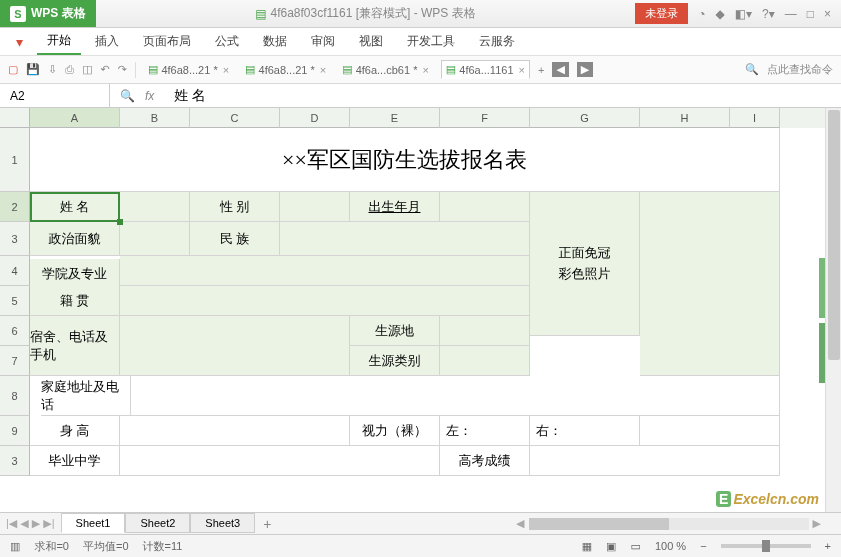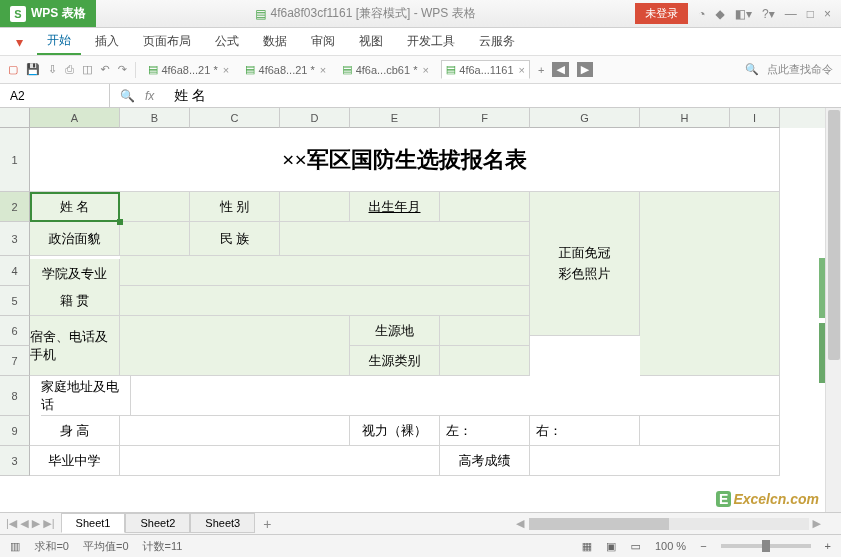--- a/index.html
+++ b/index.html
@@ -12,21 +12,21 @@
 .titlebar .doc { flex: 1; text-align: center; color: #888; display: flex; align-items: center; justify-content: center; gap: 4px; }
 .titlebar .doc .ficon { color: #47a447; }
 .titlebar .login { background: #d94d38; color: #fff; padding: 3px 10px; font-size: 11px; }
 .titlebar .sys { display: flex; gap: 10px; padding: 0 10px; color: #888; }
 .titlebar .sys span { cursor: pointer; }
 
 
 .menubar { height: 28px; display: flex; align-items: center; gap: 4px; padding: 0 6px; font-size: 12px; color: #444; border-bottom: 1px solid #e0e0e0; }
 .menubar .save { color: #d94d38; font-size: 14px; }
 .menubar span { padding: 4px 10px; cursor: pointer; }
-.menubar .active { color: #0369a1; border-bottom: 2px solid #47a447; }
+.menubar .active { color: #000000; border-bottom: 2px solid #47a447; }
 
 
 .toolbar { height: 28px; display: flex; align-items: center; gap: 8px; padding: 0 8px; font-size: 11px; color: #666; border-bottom: 1px solid #d8d8d8; background: #fafafa; }
 .toolbar .tbtn { cursor: pointer; color: #888; }
 .toolbar .sep { width: 1px; height: 16px; background: #ddd; }
 .toolbar .doctab { display: flex; align-items: center; gap: 3px; padding: 2px 4px; cursor: pointer; }
 .toolbar .doctab .ficon { color: #47a447; }
 .toolbar .doctab .close { color: #999; margin-left: 2px; }
 .toolbar .doctab.active { background: #fff; border: 1px solid #ccc; border-bottom: 1px solid #fff; }
 .toolbar .spacer { flex: 1; }
@@ -42,21 +42,21 @@
 
 .sheet-area { position: relative; height: 404px; display: flex; }
 .corner { width: 30px; height: 20px; background: #eef3ee; border-right: 1px solid #bbb; border-bottom: 1px solid #bbb; }
 .colheads { display: flex; height: 20px; background: #eef3ee; }
 .colheads div { border-right: 1px solid #ccc; border-bottom: 1px solid #bbb; text-align: center; font-size: 11px; color: #555; line-height: 20px; }
 .rowheads { width: 30px; background: #eef3ee; }
 .rowheads div { border-right: 1px solid #bbb; border-bottom: 1px solid #ccc; text-align: center; font-size: 11px; color: #555; display: flex; align-items: center; justify-content: center; }
 .rowheads .sel { background: #d8e8d0; }
 .grid { position: relative; }
 .gcell { position: absolute; border-right: 1px solid #d4d4d4; border-bottom: 1px solid #d4d4d4; font-size: 13px; display: flex; align-items: center; justify-content: center; font-family: SimSun; }
-.title-cell { font-size: 22px; font-family: SimSun; font-weight: bold; }
+.title-cell { font-size: 22px; font-family: SimSun; font-weight: normal; }
 .label { background: #eaf3e4; }
 .photo { background: #eaf3e4; text-align: center; line-height: 1.6; flex-direction: column; }
 .selbox { position: absolute; border: 2px solid #3b8c3b; pointer-events: none; }
 .selhandle { position: absolute; width: 6px; height: 6px; background: #3b8c3b; }
 
 .vscroll { position: absolute; right: 0; top: 0; width: 16px; height: 100%; background: #f0f0f0; border-left: 1px solid #ddd; }
 .vscroll .thumb { position: absolute; left: 2px; width: 12px; background: #c8c8c8; border-radius: 2px; }
 .green-strip { position: absolute; right: 0; width: 6px; background: #7ab87a; }
 
 

